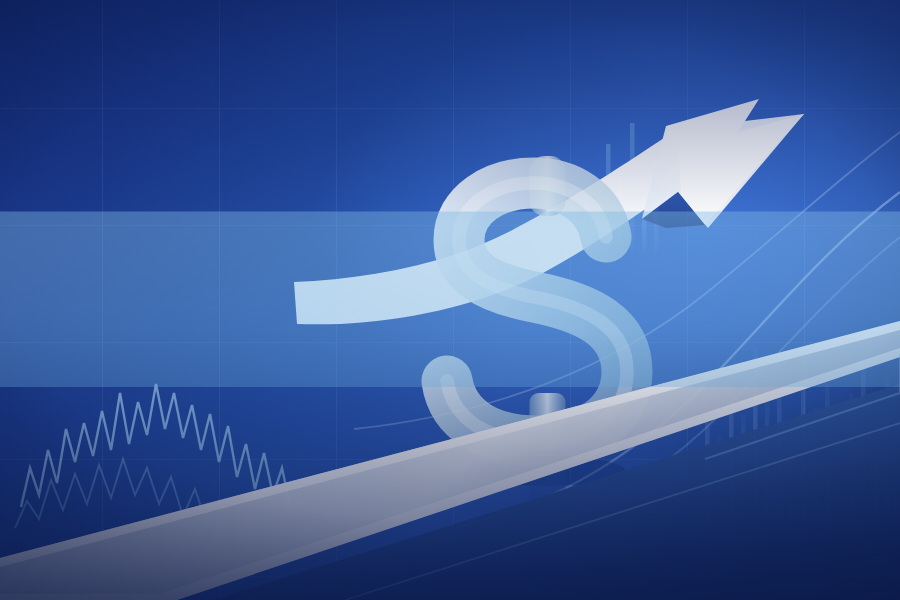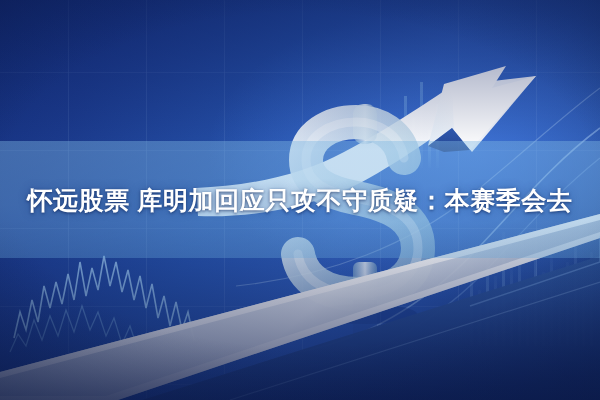--- a/index.html
+++ b/index.html
@@ -265,16 +265,15 @@
   <svg class="layer" viewBox="0 0 600 400" preserveAspectRatio="none">
     <path d="M600,236 L600,262 L470,306" fill="none" stroke="rgba(150,196,245,0.35)" stroke-width="1.4"></path>
   </svg>
 
   <div class="bg-topdark"></div>
   <div class="bg-botdark"></div>
   <div class="bg-vignette"></div>
 
   <div class="headline-band"></div>
   <div class="headline">
-    <div class="headline-line">怀远股票 库明加回应只攻不守质疑：本赛季会去</div>
   </div>
 
 </div>
 
 </body></html>

